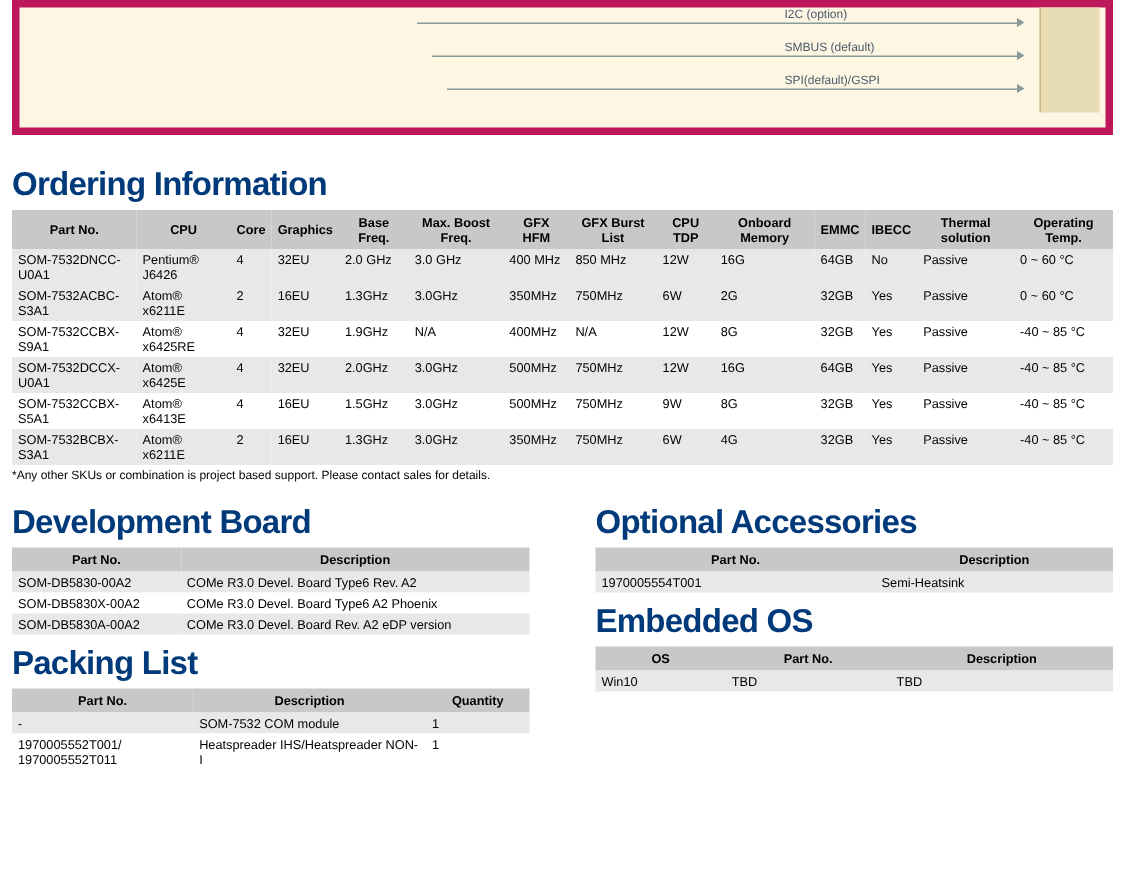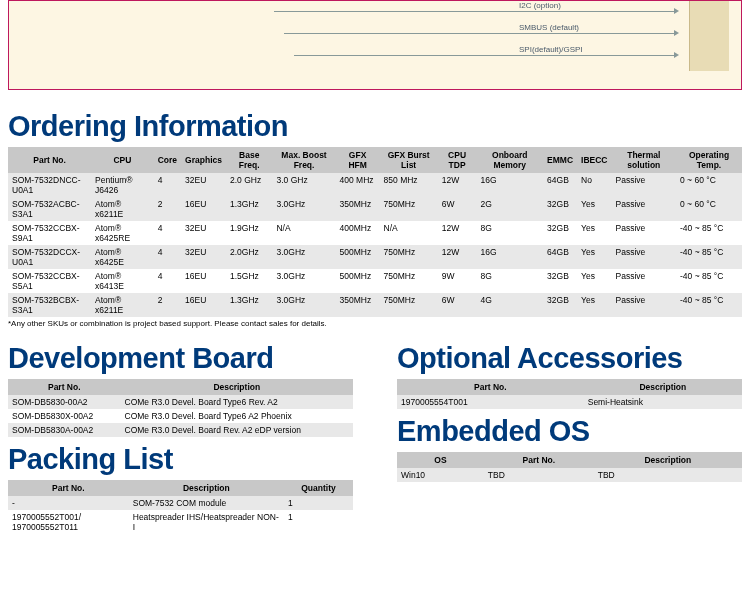--- a/index.html
+++ b/index.html
@@ -7,21 +7,21 @@
     width: 750px;
     margin: 0 auto;
     font-family: Arial, Helvetica, sans-serif;
     font-size: 9px;
     color: #000;
     background: #fff;
   }
   .diagram-zone {
     height: 90px;
     background: #fdf6e3;
-    border: 1px solid #be185d;
+    border: 5px solid #be185d;
     margin: 0 8px 20px 8px;
     position: relative;
     overflow: hidden;
   }
   .diagram-inner {
     position: absolute;
     left: 260px;
     top: 0;
     width: 470px;
     height: 90px;
@@ -33,21 +33,21 @@
   }
   .arrow-r {
     position: absolute;
     width: 0; height: 0;
     border-top: 3px solid transparent;
     border-bottom: 3px solid transparent;
     border-left: 5px solid #899;
   }
   .section-title {
     font-family: "Arial Narrow", Arial, sans-serif;
-    font-size: 29px;
+    font-size: 22px;
     font-weight: bold;
     color: #003a7a;
     letter-spacing: -0.5px;
     margin: 6px 8px 4px 8px;
   }
   table {
     border-collapse: collapse;
     width: calc(100% - 16px);
     margin: 0 8px;
     font-size: 8.5px;

